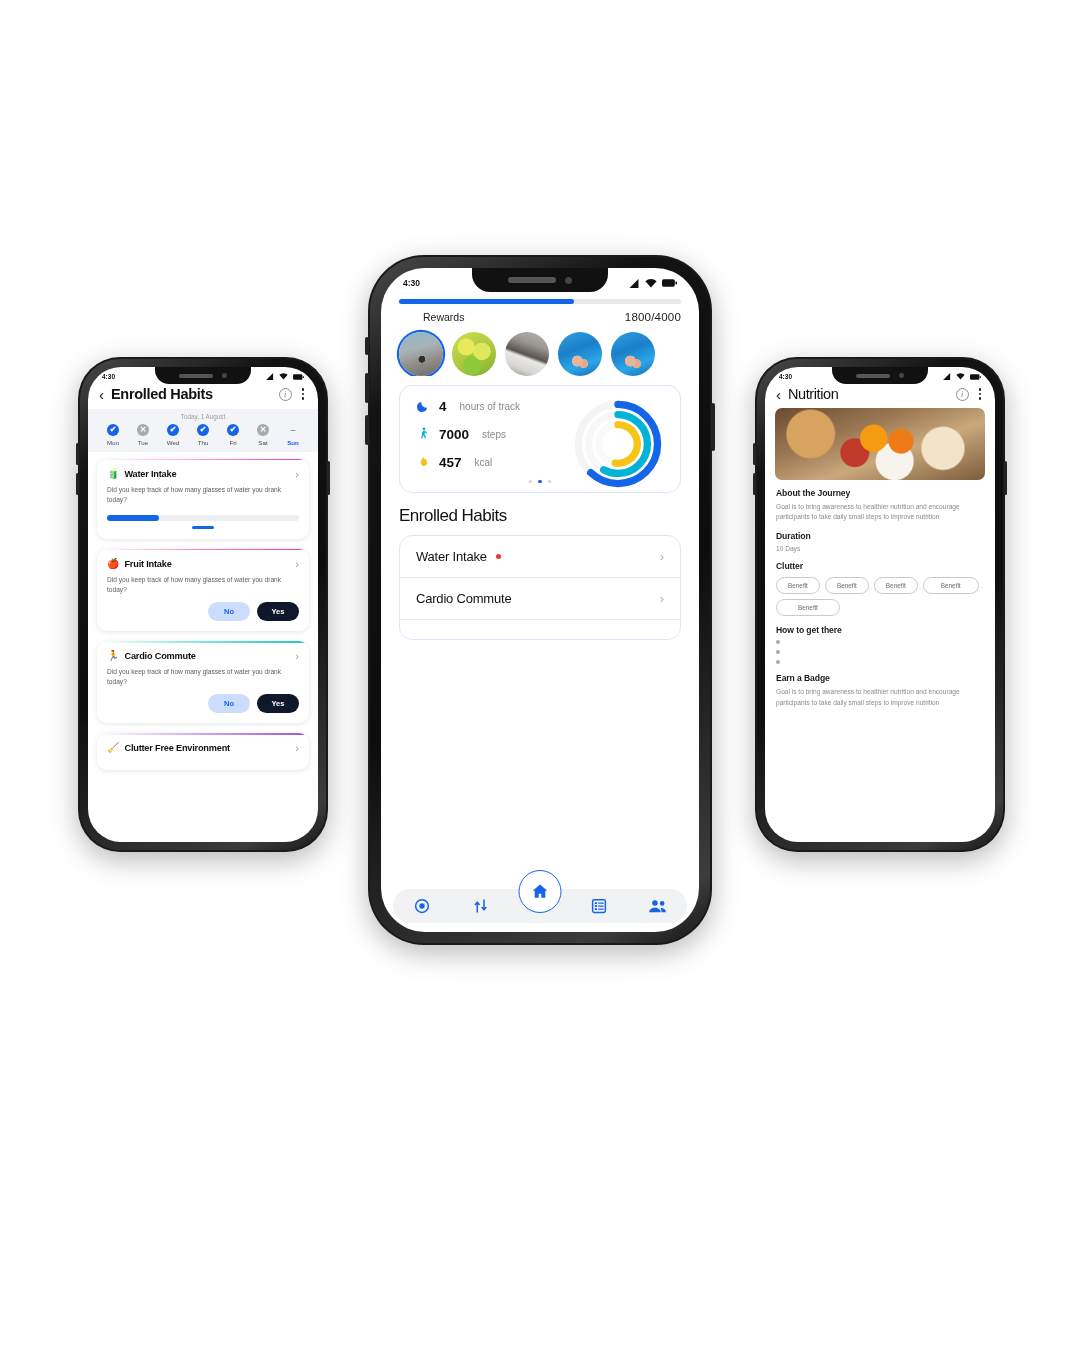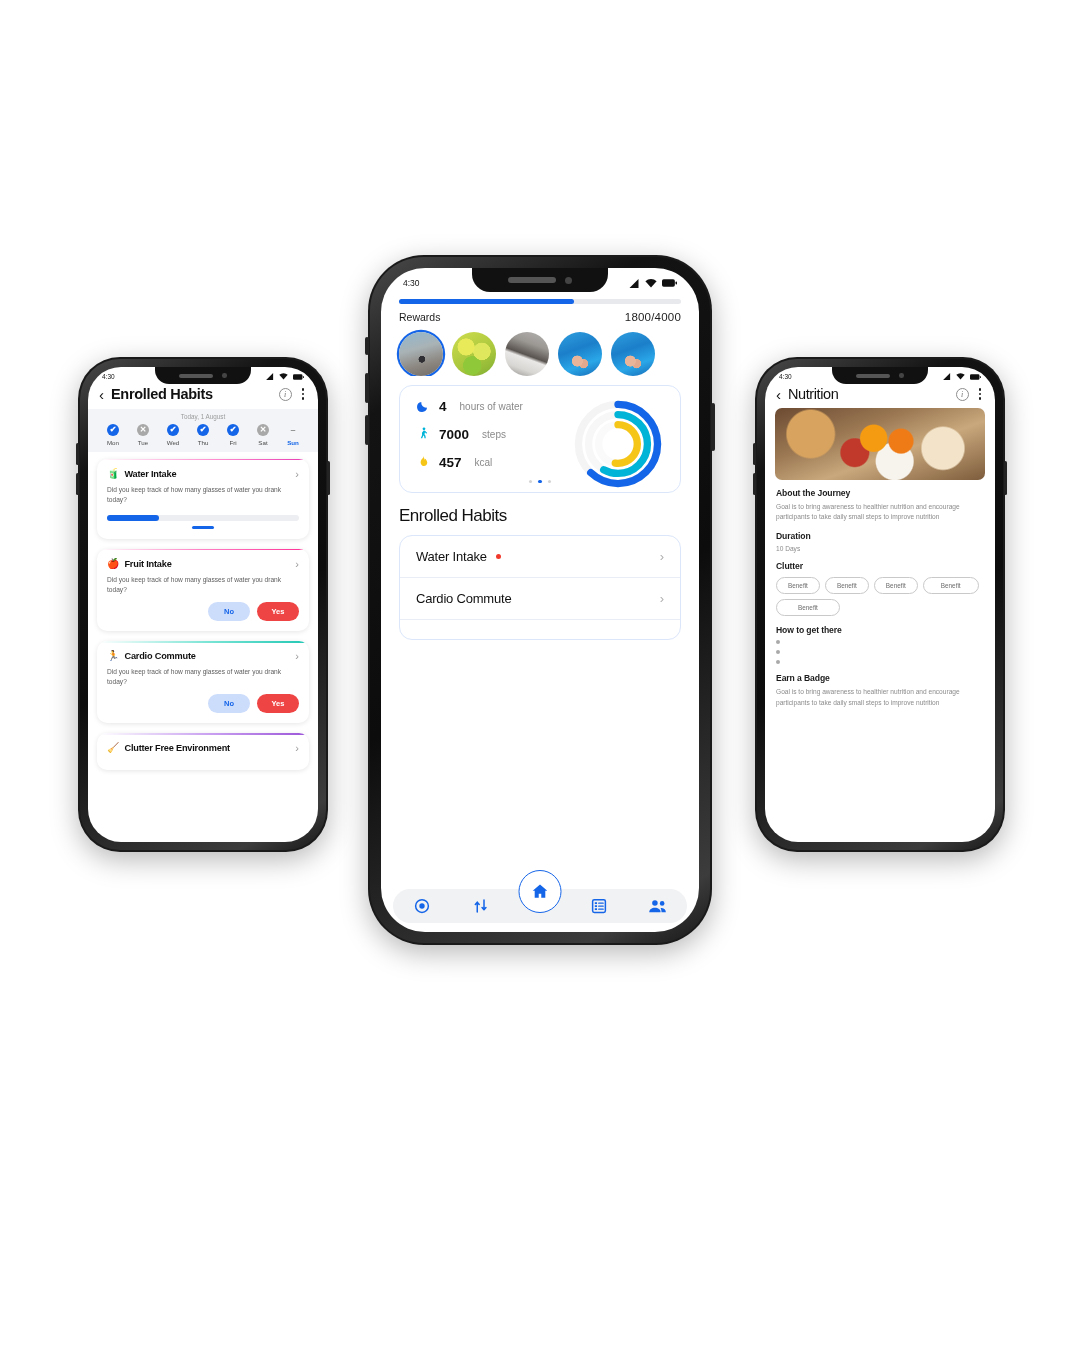--- a/index.html
+++ b/index.html
@@ -38,21 +38,21 @@
   .notch .speaker { background: #555; border-radius: 6px; }
   .notch .cam { background: #444; border-radius: 50%; }
 
   .btn-side {
     position: absolute; background: #232323; border-radius: 2px;
   }
 
   
   .statusbar {
     display: flex; align-items: center; justify-content: space-between;
-    color: #111; font-weight: 400; text-align: center;
+    color: #111; font-weight: 700; text-align: center;
   }
   .sb-right { display: flex; align-items: center; gap: 5px; }
   .grow { flex: 1; }
   .chev { color: #9a9a9a; font-weight: 300; }
 
   
   #phoneLeft { left: 78px; top: 357px; width: 250px; height: 495px; }
   #phoneLeft .bezel-hl { border-radius: 40px; }
   #phoneLeft .screen { left: 10px; top: 10px; right: 10px; bottom: 10px; border-radius: 33px; }
   #phoneLeft .notch { width: 96px; height: 17px; }
@@ -98,21 +98,21 @@
   .l-habhead { display:flex; align-items:center; gap:5px; }
   .l-emoji { font-size:10px; line-height:1; }
   .l-habname { font-size:9.2px; font-weight:600; color:#111; letter-spacing:-.2px; }
   .l-habq { font-size:6.6px; color:#5e5e5e; line-height:1.45; margin-top:5px; }
   .l-track { height:6px; background:#eceef1; border-radius:4px; margin-top:11px; position:relative; }
   .l-fill { position:absolute; left:0; top:0; bottom:0; background:#1565E8; border-radius:4px; }
   .l-handle { width:22px; height:3px; background:#1565E8; border-radius:3px; margin: 5px auto 0; }
   .l-yn { display:flex; justify-content:flex-end; gap:7px; margin-top:8px; }
   .l-btn { min-width:42px; text-align:center; padding:5px 13px; border-radius:12px; font-size:7.5px; font-weight:600; }
   .l-btn.no  { background:#ccdcfb; color:#1565E8; }
-  .l-btn.yes { background:#ef4444; color:#ffffff; }
+  .l-btn.yes { background:#0f172a; color:#ffffff; }
 
   
   #phoneMid { left: 368px; top: 255px; width: 344px; height: 690px; }
   #phoneMid .bezel-hl { border-radius: 54px; }
   #phoneMid { border-radius: 56px; }
   #phoneMid .screen { left: 13px; top: 13px; right: 13px; bottom: 13px; border-radius: 44px; }
   #phoneMid .notch { width: 136px; height: 24px; border-bottom-left-radius:18px; border-bottom-right-radius:18px; }
   #phoneMid .notch .speaker { width: 48px; height: 5.5px; }
   #phoneMid .notch .cam { width: 7px; height: 7px; }
   #phoneMid .statusbar { padding: 10px 22px 2px; font-size: 8.5px; }
@@ -120,21 +120,21 @@
   .m-head { padding: 8px 18px 0; display:flex; }
   .m-greet { flex:1; }
   .m-morning { font-size: 25px; font-weight: 500; color:#111; letter-spacing:-.9px; line-height:1.12; }
   .m-name { font-size: 25px; font-weight: 600; color:#1565E8; letter-spacing:-.7px; line-height:1.15; }
   .m-right { display:flex; flex-direction:column; align-items:flex-end; padding-top: 2px; }
   .m-meta { text-align:right; margin-top:13px; }
   .m-weather { font-size: 7.4px; color:#5d5d5d; }
   .m-date { font-size: 7.4px; color:#5d5d5d; margin-top:3px; }
   .m-progress { margin: 9px 18px 0; height:4.5px; background:#e7e9ec; border-radius:3px; position:relative; }
   .m-progress .fill { position:absolute; left:0; top:0; bottom:0; background:#1565E8; border-radius:3px; }
-  .m-rewrow { display:flex; align-items:center; justify-content:space-between; padding: 7px 18px 0; }
+  .m-rewrow { display:flex; align-items:center; justify-content:space-between; padding: 7px 18px 0; margin-left: 24px; }
   .m-rewlabel { font-size:10.5px; color:#1d1d1d; }
   .m-rewval { font-size:11.5px; color:#1d1d1d; letter-spacing:.2px; }
   .m-avatars { display:flex; gap:9px; padding: 9px 0 0 18px; overflow:hidden; }
   .m-av { width:44px; height:44px; border-radius:50%; flex:0 0 auto; position:relative; overflow:hidden; }
   .m-av.sel { box-shadow: 0 0 0 2.2px #1565E8; }
 
   .m-section { font-size:17px; font-weight:500; color:#111; letter-spacing:-.5px; padding: 13px 18px 0; }
   .m-card { margin: 9px 18px 0; border:1px solid #dbe6fa; border-radius:13px; padding: 13px 16px 9px; position:relative; }
   .m-statline { display:flex; align-items:center; gap:9px; margin-bottom: 13px; }
   .m-statico { width:14px; font-size:12px; text-align:center; line-height:1; }
@@ -408,21 +408,21 @@
           </svg>
         </div>
 
         <div class="m-statline">
           <span class="m-statico">
             <svg width="13" height="13" viewBox="0 0 16 16">
                 <path d="M12.4 10.6A6 6 0 0 1 5.4 3.6 6.2 6.2 0 1 0 12.4 10.6Z" fill="#1565E8"></path>
               </svg>
           </span>
           <span class="m-statnum">4</span>
-          <span class="m-statunit">hours of water</span>
+          <span class="m-statunit">hours of track</span>
         </div>
 
         <div class="m-statline">
           <span class="m-statico">
             <svg width="13" height="13" viewBox="0 0 16 16">
               <circle cx="8.6" cy="2.3" r="1.7" fill="#00B4D8"></circle>
               <path d="M8.2 4.4 6.1 7.1l.2 2.6-1.6 4h1.7l1.5-3.6 1 1.6.3 2h1.6l-.4-2.8-1.2-2 .6-2.3 1.7 1.6.9-1.1-2.6-2.6Z" fill="#00B4D8"></path>
             </svg>
           </span>
           <span class="m-statnum">7000</span>

